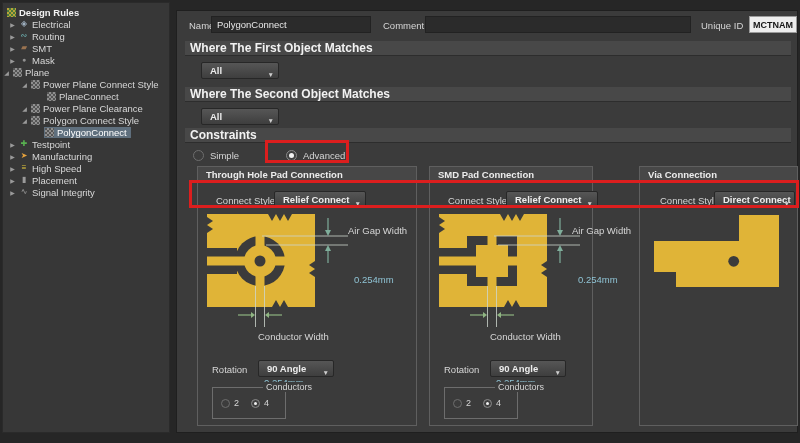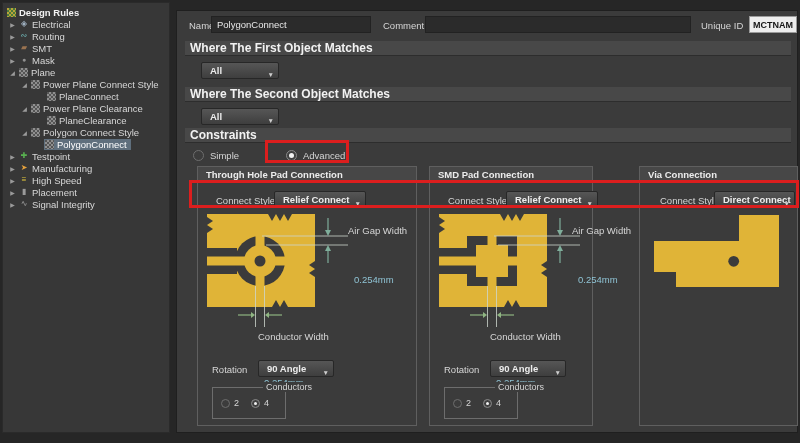--- a/index.html
+++ b/index.html
@@ -62,42 +62,38 @@
     <div class="trow" style="padding-left:6px">
       <span class="tarr">▶</span>
       <span class="gi" style="color:#9a7350">▰</span>
       <span>SMT</span>
     </div>
     <div class="trow" style="padding-left:6px">
       <span class="tarr">▶</span>
       <span class="gi" style="color:#909090;font-size:7px">●</span>
       <span>Mask</span>
     </div>
-    <div class="trow" style="padding-left:6px">
+    <div class="trow" style="">
       <span class="tarr">◢</span>
       <span class="ico-box"></span>
       <span>Plane</span>
     </div>
     <div class="trow" style="padding-left:18px">
       <span class="tarr">◢</span>
       <span class="ico-box"></span>
       <span>Power Plane Connect Style</span>
     </div>
     <div class="trow" style="padding-left:44px">
       <span class="ico-box"></span>
       <span>PlaneConnect</span>
     </div>
     <div class="trow" style="padding-left:18px">
       <span class="tarr">◢</span>
       <span class="ico-box"></span>
       <span>Power Plane Clearance</span>
-    </div>
-    <div class="trow" style="padding-left:44px">
-      <span class="ico-box"></span>
-      <span>PlaneClearance</span>
     </div>
     <div class="trow" style="padding-left:18px">
       <span class="tarr">◢</span>
       <span class="ico-box"></span>
       <span>Polygon Connect Style</span>
     </div>
     <div class="trow" style="padding-left:41px">
       <span class="sel-wrap">
         <span class="ico-box"></span>
         <span>PolygonConnect</span>

